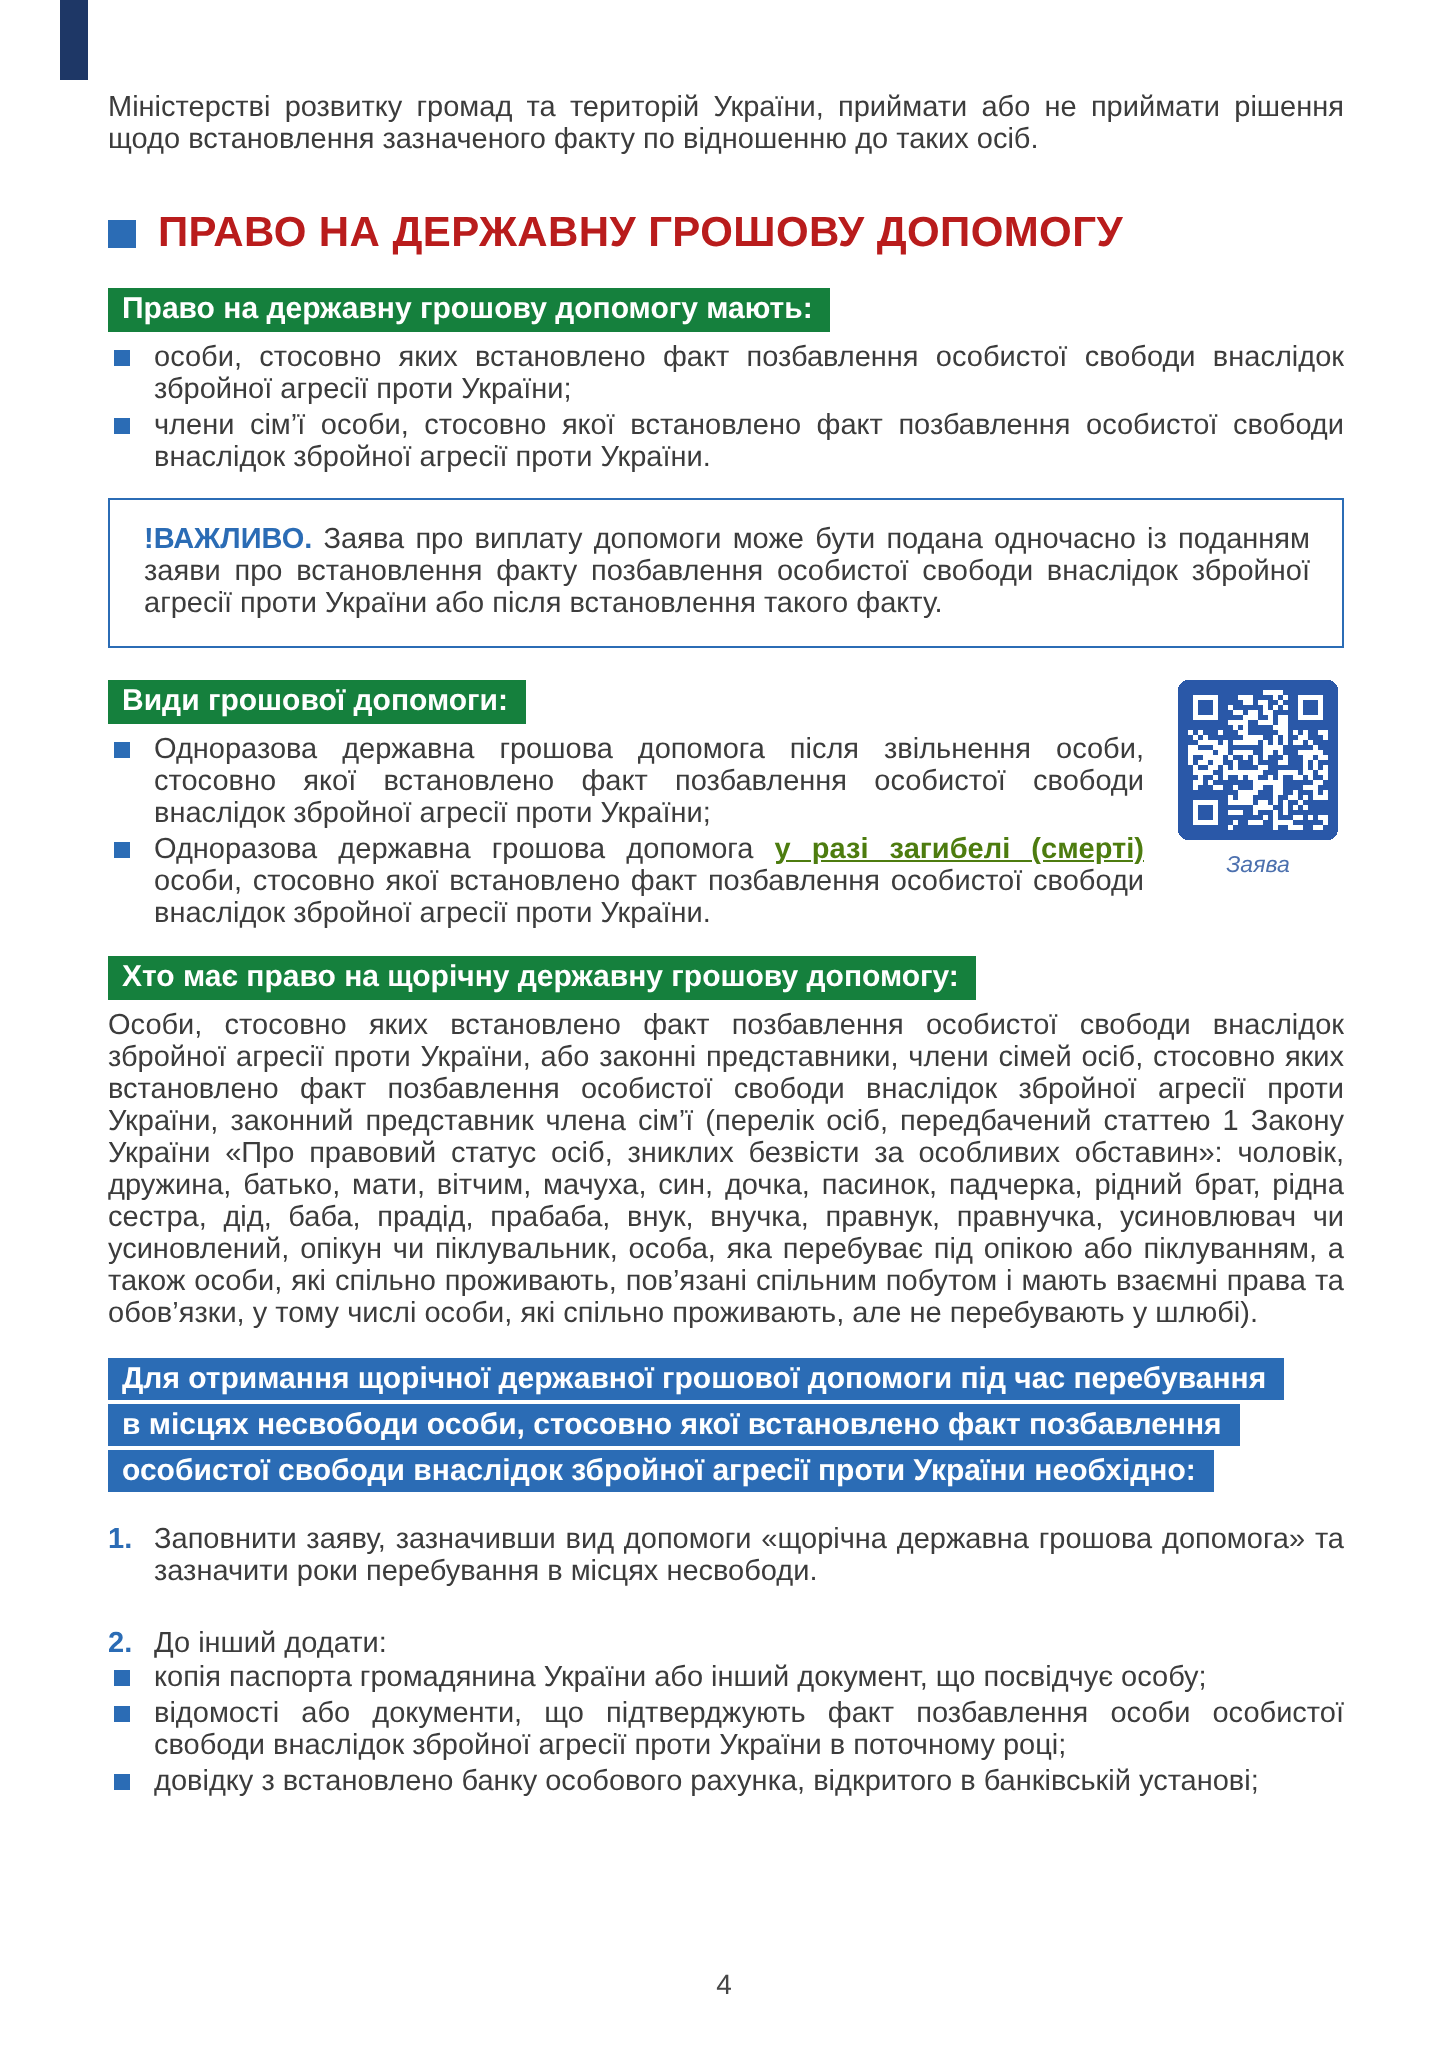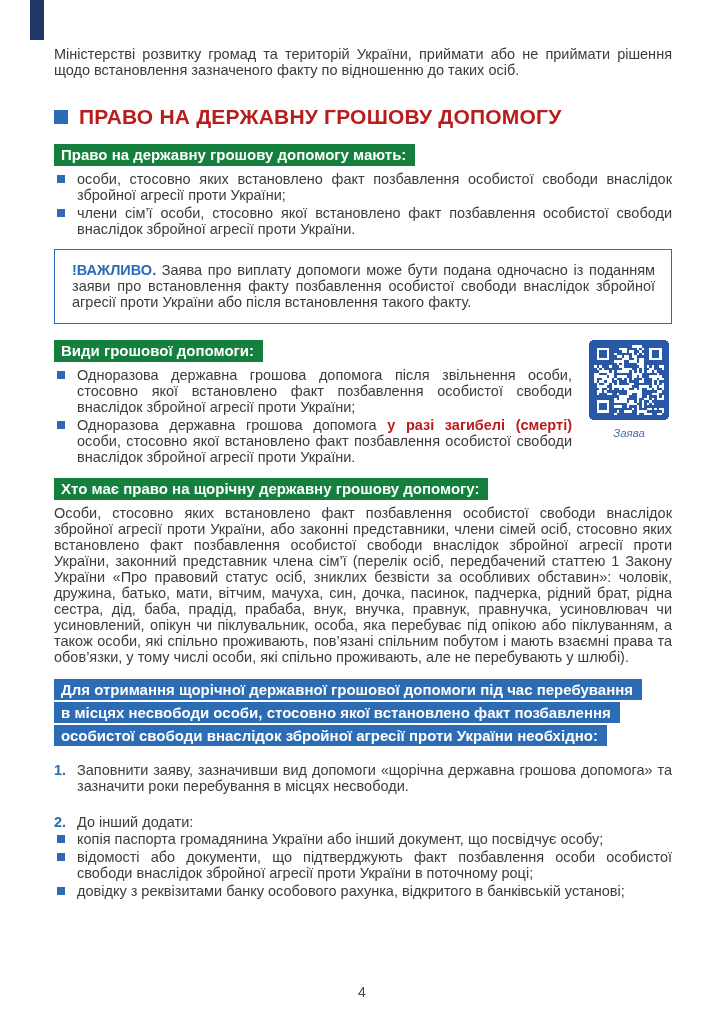--- a/index.html
+++ b/index.html
@@ -59,21 +59,21 @@
 
   .sec { margin-top:16px; }
   .qr-float {
     float:right; width:86px; margin:0 0 4px 14px;
     text-align:center;
   }
   .qr-float svg { display:block; width:80px; height:80px; margin:0 auto; }
   .qr-caption {
     margin-top:5px; font-style:italic; font-size:11.5px; color:#4c70ae;
   }
-  b.inbold { color:#b91c1c; }
+  b.inbold { color:#4d7c0f;text-decoration:underline; }
 
   .para { margin-top:4px; text-align:justify; }
 
   .bigbar { margin-top:14px;text-align:center; }
   .bigbar .hl {
     display:table;
     background:#2b6cb5; color:#ffffff;
     font-weight:bold; font-size:15px; line-height:17px;
     padding:2px 9px 2px 7px;
     margin-bottom:2px;
@@ -444,20 +444,20 @@
       <div class="li">
         <span class="sq"></span>
         <span>копія паспорта громадянина України або інший документ, що посвідчує особу;</span>
       </div>
       <div class="li">
         <span class="sq"></span>
         <span>відомості або документи, що підтверджують факт позбавлення особи особистої свободи внаслідок збройної агресії проти України в поточному році;</span>
       </div>
       <div class="li">
         <span class="sq"></span>
-        <span>довідку з реквізитами банку особового рахунка, відкритого в банківській установі;</span>
+        <span>довідку з встановлено банку особового рахунка, відкритого в банківській установі;</span>
       </div>
     </div>
 
   </div>
 
   <div class="page-number">4</div>
 </div>
 
 </body></html>

